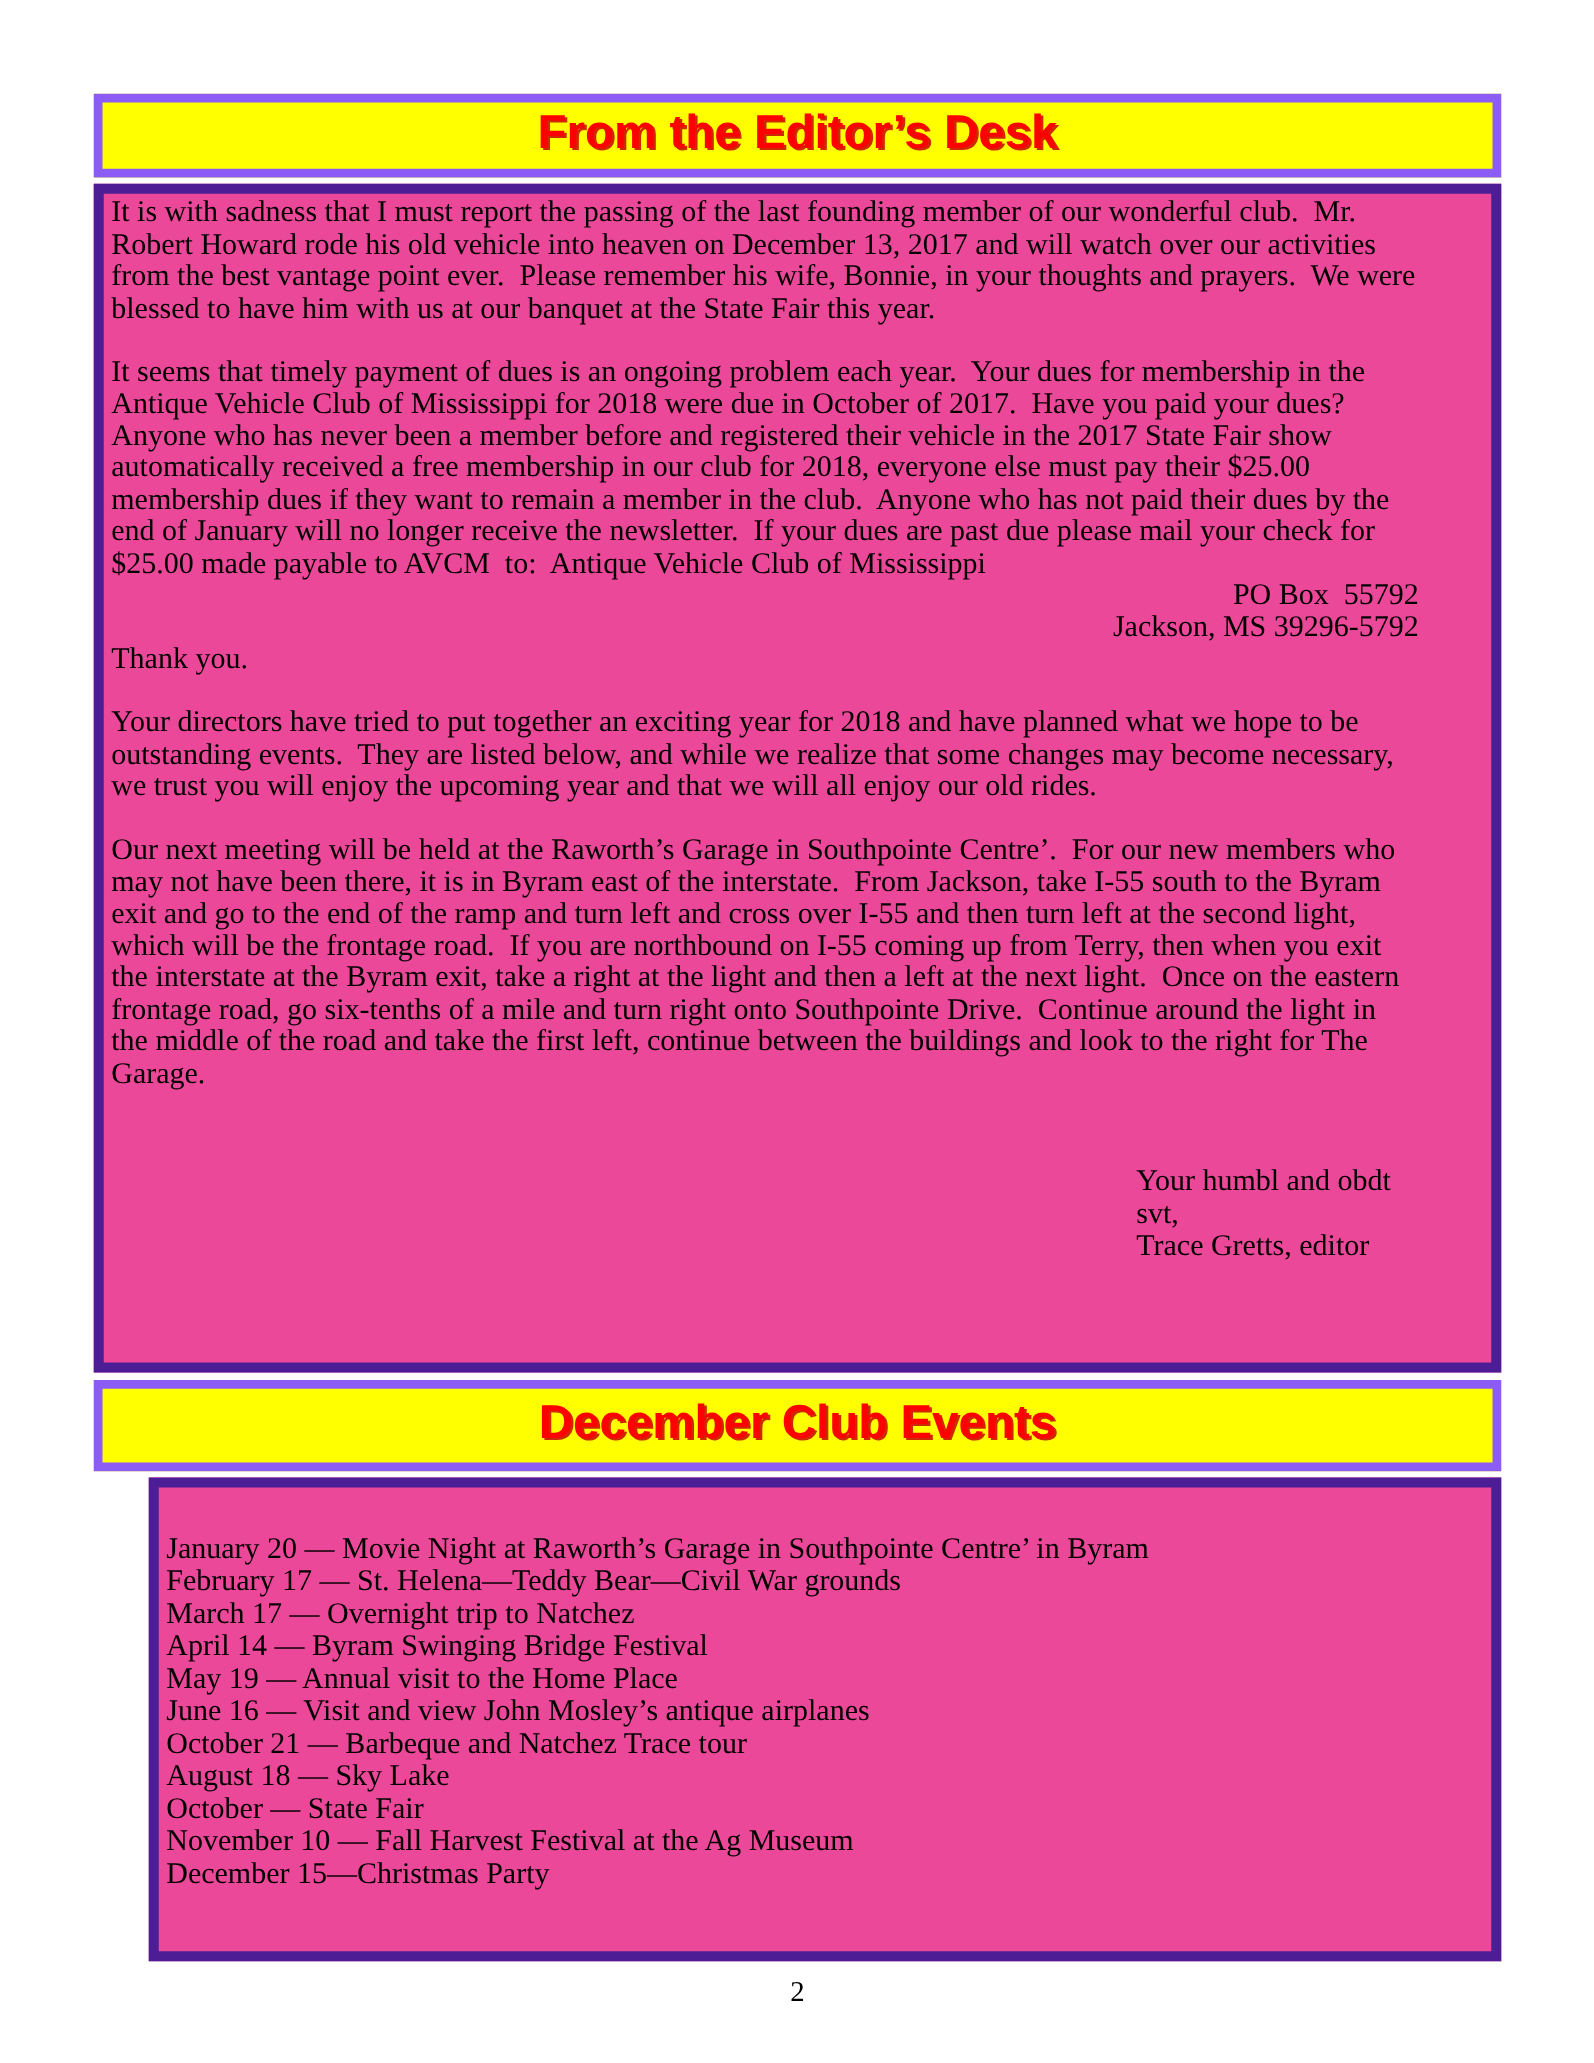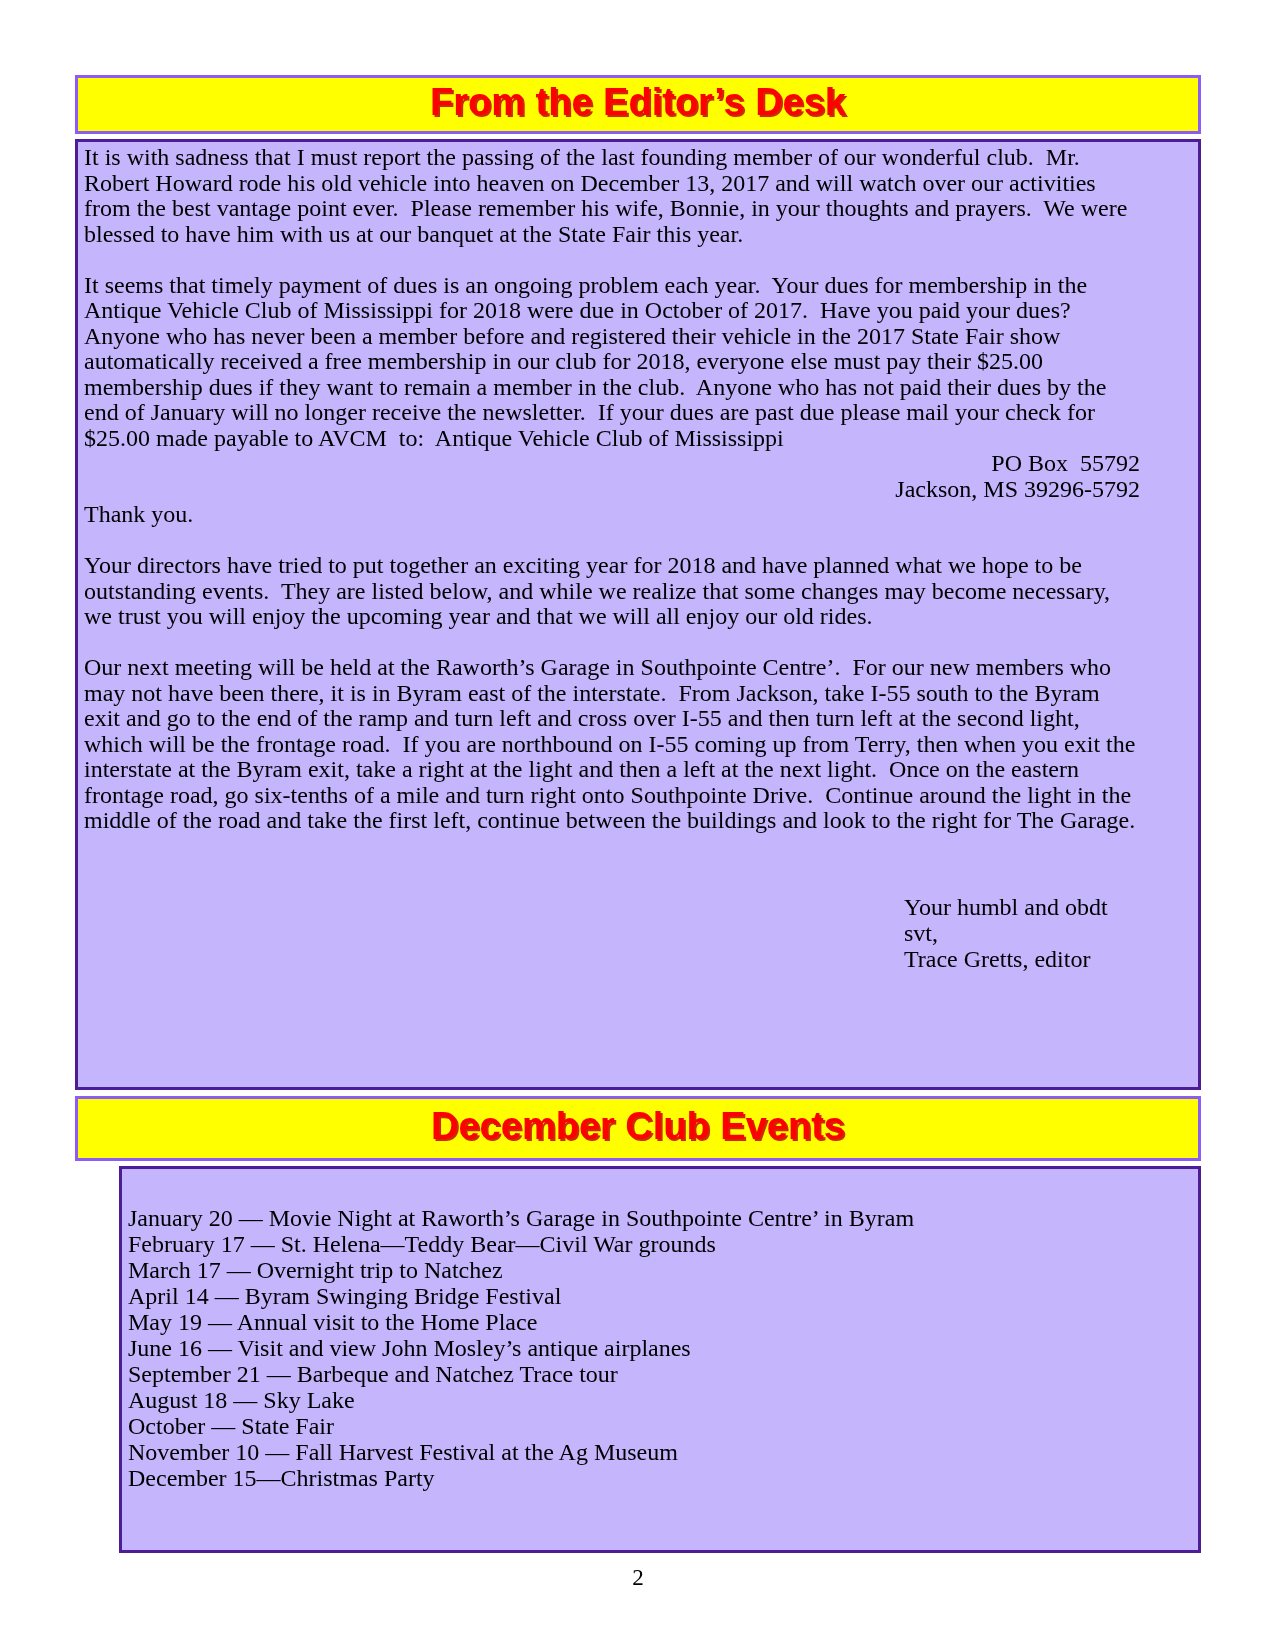--- a/index.html
+++ b/index.html
@@ -10,36 +10,36 @@
     font-family: "Liberation Serif", serif;
     color: #000000;
     position: relative;
   }
   .page {
     width: 1275px;
     height: 1650px;
     padding: 75px 74px 0 75px;
   }
   .section-header {
-    border: 3px solid #8b5cf6;
+    border: 7px solid #8b5cf6;
     background: #ffff00;
     text-align: center;
     padding: 3px 0 7px 0;
   }
   .section-header .title-text {
     font-family: "Liberation Sans", sans-serif;
     font-weight: bold;
     font-size: 38px;
     color: #ff0000;
     letter-spacing: 0px;
     text-shadow: 2px 2px 0 #cc2a00;
   }
   .content-box {
-    border: 3px solid #4c1d95;
-    background: #c4b5fd;
+    border: 8px solid #4c1d95;
+    background: #ec4899;
   }
   .editor-box {
     margin-top: 5px;
     height: 951px;
     padding: 3px 58px 6px 6px;
     overflow: hidden;
   }
   .para {
     font-size: 24px;
     line-height: 25.5px;
@@ -110,21 +110,21 @@
     <span class="title-text">December Club Events</span>
   </div>
 
   <div class="content-box events-box">
       <div class="event-line">January 20 — Movie Night at Raworth’s Garage in Southpointe Centre’ in Byram</div>
       <div class="event-line">February 17 — St. Helena—Teddy Bear—Civil War grounds</div>
       <div class="event-line">March 17 — Overnight trip to Natchez</div>
       <div class="event-line">April 14 — Byram Swinging Bridge Festival</div>
       <div class="event-line">May 19 — Annual visit to the Home Place</div>
       <div class="event-line">June 16 — Visit and view John Mosley’s antique airplanes</div>
-      <div class="event-line">September 21 — Barbeque and Natchez Trace tour</div>
+      <div class="event-line">October 21 — Barbeque and Natchez Trace tour</div>
       <div class="event-line">August 18 — Sky Lake</div>
       <div class="event-line">October — State Fair</div>
       <div class="event-line">November 10 — Fall Harvest Festival at the Ag Museum</div>
       <div class="event-line">December 15—Christmas Party</div>
     </div>
 
   <div class="page-number">2</div>
 
 </div>
 

